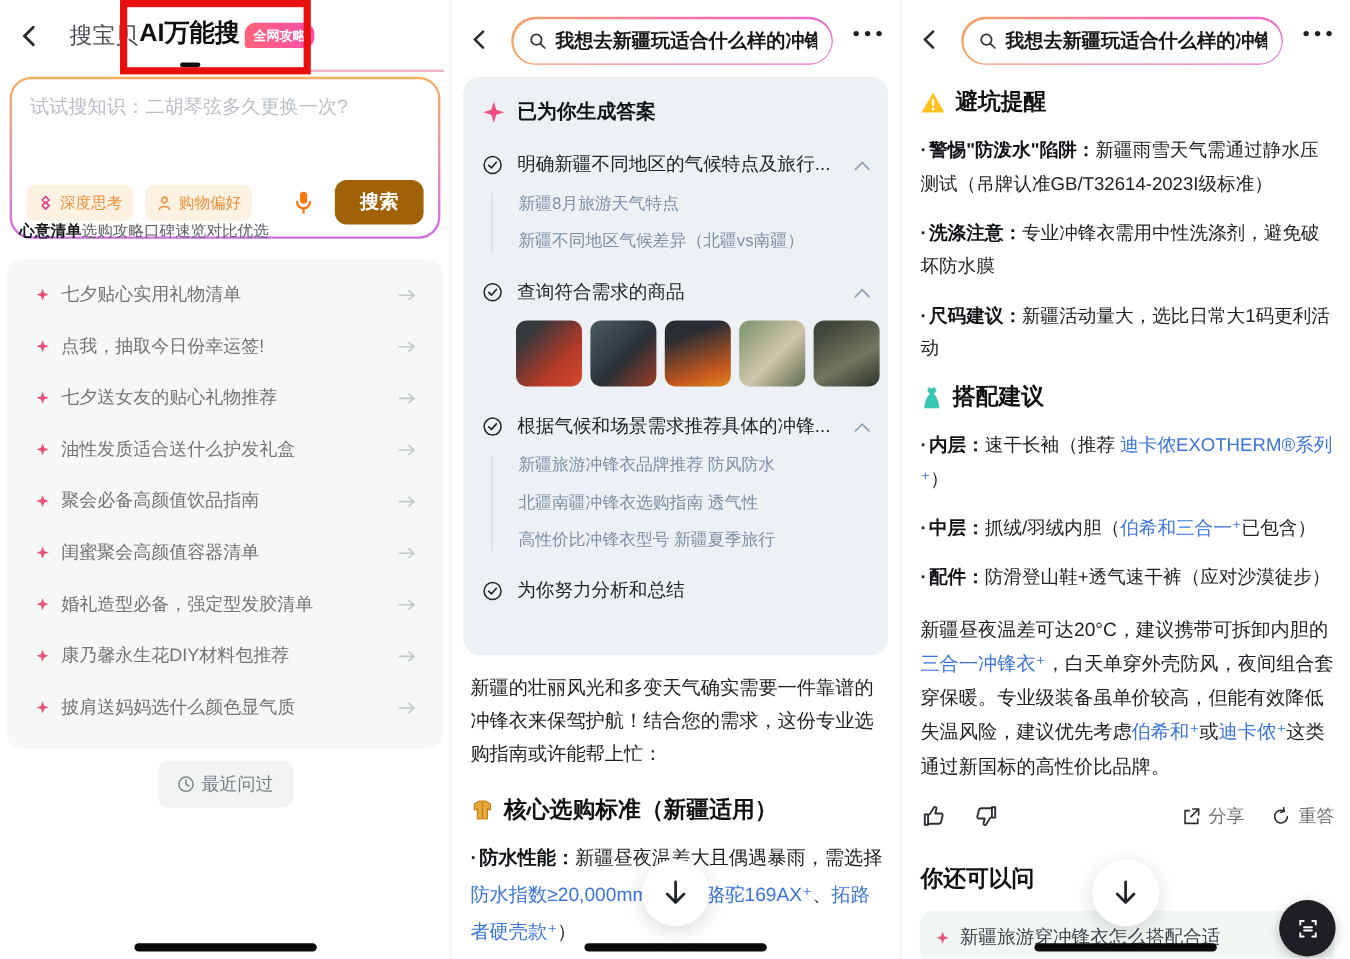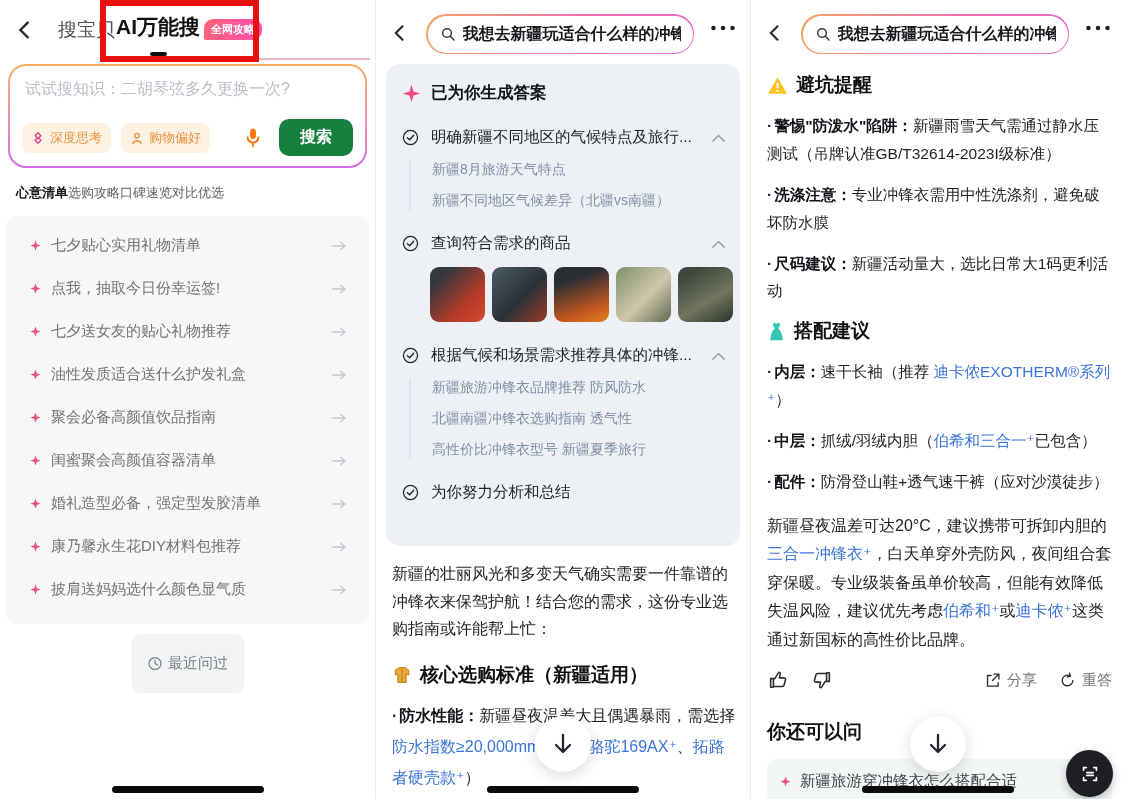--- a/index.html
+++ b/index.html
@@ -24,40 +24,40 @@
   .l-header { position:absolute; top:0; left:0; right:0; height:62px; }
   .l-back { position:absolute; left:14px; top:18px; }
   .l-tab1 { position:absolute; left:58px; top:17px; font-size:19px; color:#4b4f55; }
   .l-tab2 { position:absolute; left:116px; top:13px; font-size:21px; font-weight:bold; color:#111; }
   .l-badge { position:absolute; left:204px; top:19px; background:linear-gradient(90deg,#ff6277,#ff4fae);
     color:#fff; font-size:11px; padding:3px 7px; border-radius:9px 9px 9px 2px; font-weight:bold; white-space:nowrap; }
   .l-underline { position:absolute; left:150px; top:52px; width:17px; height:4px; background:#111; border-radius:2px; }
   .red-box { position:absolute; left:100px; top:0; width:159px; height:62px; border:6px solid #e80f0f; z-index:6; pointer-events:none; }
   .red-line { position:absolute; left:259px; top:58px; width:111px; height:2px; background:#f0b6c4; z-index:5; }
 
-  .search-card-wrap { position:absolute; left:8px; right:8px; top:64px; height:104px; border-radius:18px; padding:2px;
+  .search-card-wrap { position:absolute; left:8px; right:8px; top:64px; height:135px; border-radius:18px; padding:2px;
     background:linear-gradient(180deg,#f6ae62 0%,#e98fb4 55%,#cf6ee4 100%); }
   .search-card { background:#fff; border-radius:16px; width:100%; height:100%; position:relative; }
   .search-placeholder { padding:13px 15px 0 15px; font-size:16px; color:#b9bfc7; }
   .chips-row { position:absolute; left:12px; right:12px; bottom:10px; display:flex; align-items:center; }
   .chip { display:flex; align-items:center; gap:5px; background:#fdf1e2; color:#e9923e; font-size:13px;
     padding:6px 9px; border-radius:8px; margin-right:10px; }
   .mic-btn { margin-left:auto; margin-right:4px; }
-  .search-btn { background:#15803d; color:#fff; font-size:16px; font-weight:bold; padding:8px 21px; border-radius:10px; margin-left:12px; }
+  .search-btn { background:#a16207; color:#fff; font-size:16px; font-weight:bold; padding:8px 21px; border-radius:10px; margin-left:12px; }
 
   .cat-tabs { position:absolute; top:184px; left:16px; right:16px; display:flex; justify-content:flex-start; font-size:13px; color:#5b6066; }
   .cat-tabs .active { color:#16181b; font-weight:bold; }
 
   .sug-list { position:absolute; top:216px; left:6px; right:6px; height:408px; background:#f5f8f6; border-radius:12px; padding:8px 0; }
   .sug-row { height:43px; display:flex; align-items:center; padding:0 22px 0 24px; }
   .sug-label { font-size:15px; color:#737373; margin-left:10px; }
   .sug-arrow { margin-left:auto; }
 
   .recent-btn { position:absolute; top:634px; left:50%; transform:translateX(-50%); display:flex; align-items:center; gap:6px;
-    background:#f1f4f2; color:#767e86; font-size:15px; padding:20px 16px; border-radius:9px; white-space:nowrap; }
+    background:#f1f4f2; color:#767e86; font-size:15px; padding:10px 16px; border-radius:9px; white-space:nowrap; }
 
   
   .m-back { position:absolute; left:14px; top:22px; }
   .pill-wrap { position:absolute; left:50px; right:56px; top:14px; height:40px; border-radius:21px; padding:1.5px;
     background:linear-gradient(90deg,#f3a469,#ef6fae 60%,#e76cc8); }
   .pill { background:#fff; border-radius:20px; height:100%; display:flex; align-items:center; padding:0 12px; gap:7px; }
   .pill-q { font-size:16px; font-weight:600; color:#16181b; white-space:nowrap; overflow:hidden; }
   .more-dots { position:absolute; right:14px; top:24px; }
 
   

